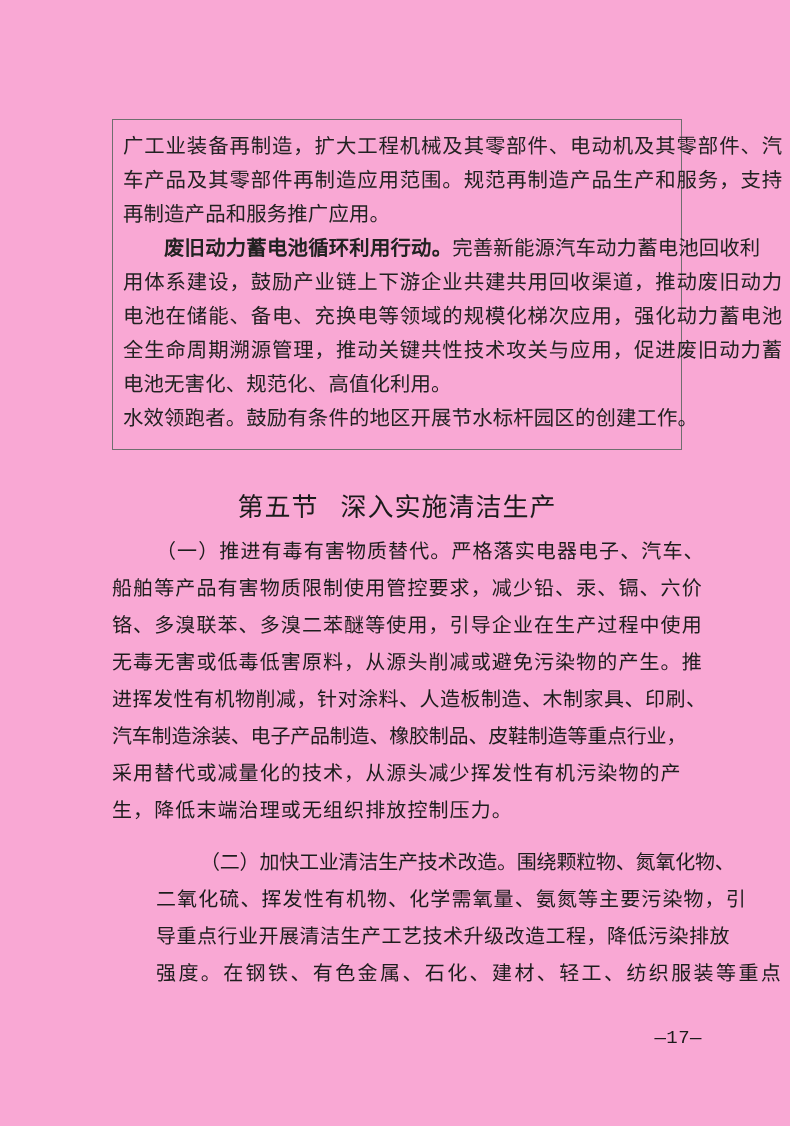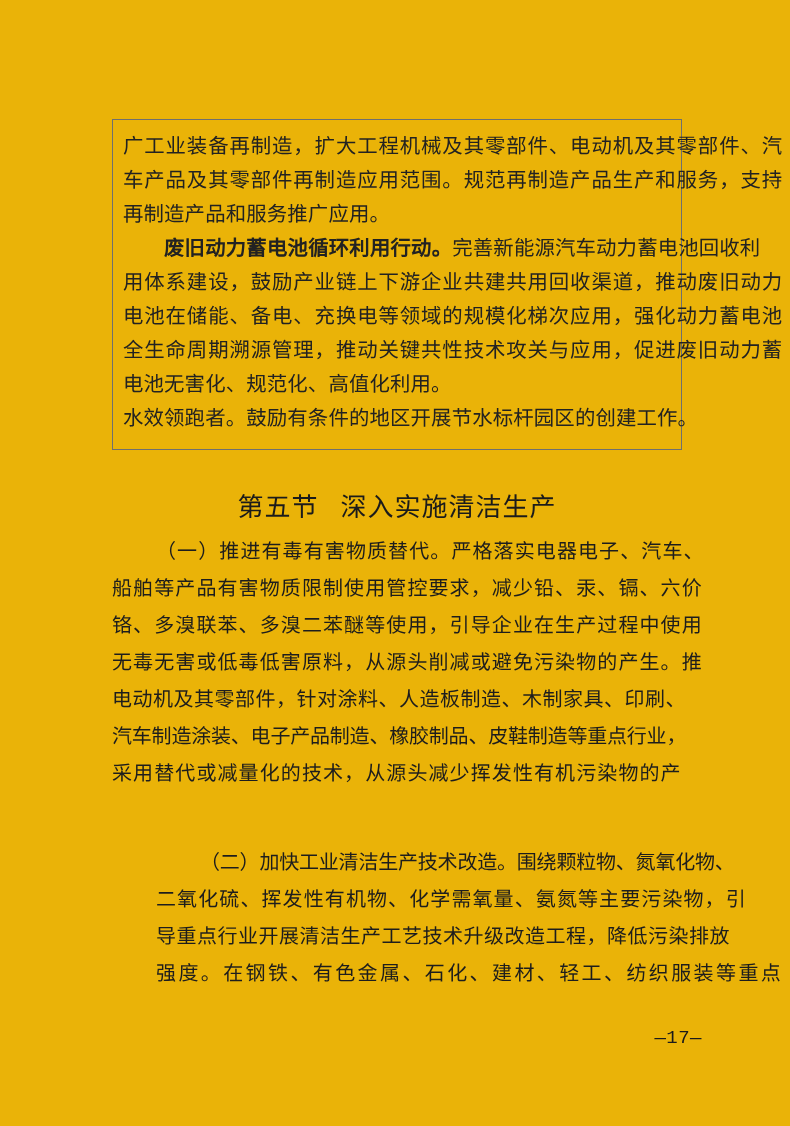--- a/index.html
+++ b/index.html
@@ -13,21 +13,21 @@
     height: 1126px;
     position: relative;
     font-family: "DejaVu Serif", "Liberation Serif", serif;
     color: #1b1b1b;
     overflow: hidden;
   }
 
   .page {
     position: absolute;
     inset: 0;
-    background: #eab308;
+    background: #f9a8d4;
   }
 
   
   .callout-box {
     position: absolute;
     left: 112px;
     top: 119px;
     width: 570px;
     height: 331px;
     border: 1px solid #6f6f6f;
@@ -142,23 +142,24 @@
     <span>第五节</span><span class="gap"></span><span>深入实施清洁生产</span>
   </div>
 
   <div class="body-block" id="para-1">
     <div class="line s1">
       <span class="indent"></span><span>（一）推进有毒有害物质替代。严格落实电器电子、汽车、</span>
     </div>
     <div class="line s1">船舶等产品有害物质限制使用管控要求，减少铅、汞、镉、六价</div>
     <div class="line s1">铬、多溴联苯、多溴二苯醚等使用，引导企业在生产过程中使用</div>
     <div class="line s1">无毒无害或低毒低害原料，从源头削减或避免污染物的产生。推</div>
-    <div class="line s2">电动机及其零部件，针对涂料、人造板制造、木制家具、印刷、</div>
+    <div class="line s2">进挥发性有机物削减，针对涂料、人造板制造、木制家具、印刷、</div>
     <div class="line s3">汽车制造涂装、电子产品制造、橡胶制品、皮鞋制造等重点行业，</div>
     <div class="line s1">采用替代或减量化的技术，从源头减少挥发性有机污染物的产</div>
+    <div class="line s1">生，降低末端治理或无组织排放控制压力。</div>
   </div>
 
   <div class="body-block" id="para-2">
     <div class="line s3">
       <span class="indent"></span><span>（二）加快工业清洁生产技术改造。围绕颗粒物、氮氧化物、</span>
     </div>
     <div class="line s1">二氧化硫、挥发性有机物、化学需氧量、氨氮等主要污染物，引</div>
     <div class="line s2">导重点行业开展清洁生产工艺技术升级改造工程，降低污染排放</div>
     <div class="line s4">强度。在钢铁、有色金属、石化、建材、轻工、纺织服装等重点</div>
   </div>

